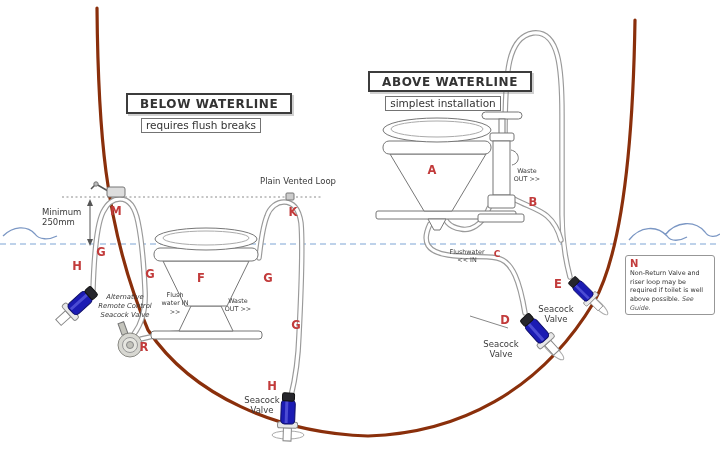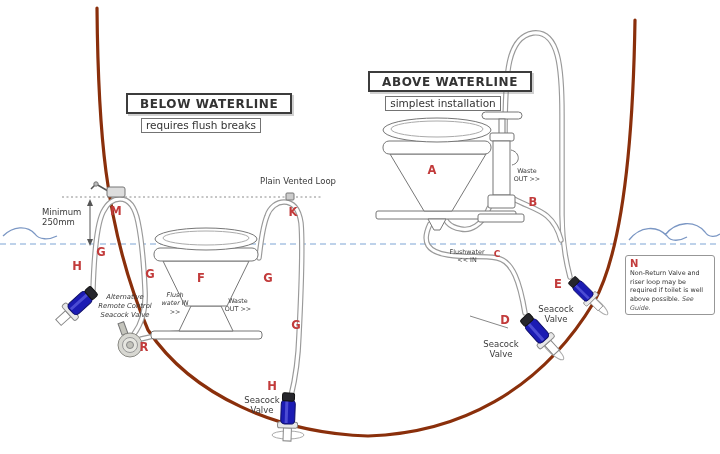--- a/index.html
+++ b/index.html
@@ -171,21 +171,21 @@
     <span class="sub">requires flush breaks</span>
   </div>
   <div class="tbox" style="left:368px;top:71px;width:150px;">
     <span class="head">ABOVE WATERLINE</span><br>
     <span class="sub">simplest installation</span>
   </div>
 
   <div class="lbl" style="left:238px;top:176px;width:120px;">Plain Vented Loop</div>
   <div class="lbl" style="left:42px;top:207px;width:46px;text-align:left;">Minimum 250mm</div>
   <div class="lbl ital" style="left:94px;top:293px;width:62px;">Alternative Remote Control Seacock Valve</div>
-  <div class="lbl tiny" style="left:160px;top:291px;width:30px;font-style:italic;">Flush water IN &gt;&gt;</div>
+  <div class="lbl tiny" style="left:160px;top:291px;width:30px;">Flush water IN &gt;&gt;</div>
   <div class="lbl tiny" style="left:222px;top:297px;width:32px;">Waste OUT &gt;&gt;</div>
   <div class="lbl" style="left:237px;top:395px;width:50px;">Seacock Valve</div>
   <div class="lbl tiny" style="left:511px;top:167px;width:32px;">Waste OUT &gt;&gt;</div>
   <div class="lbl tiny" style="left:446px;top:232px;width:42px;margin-top:16px;">Flushwater &lt;&lt; IN</div>
   <div class="lbl" style="left:531px;top:304px;width:50px;">Seacock Valve</div>
   <div class="lbl" style="left:476px;top:339px;width:50px;">Seacock Valve</div>
 
   <span class="lt" style="left:432px;top:170px;">A</span>
   <span class="lt" style="left:533px;top:202px;">B</span>
   <span class="lt small" style="left:497px;top:254px;">C</span>

